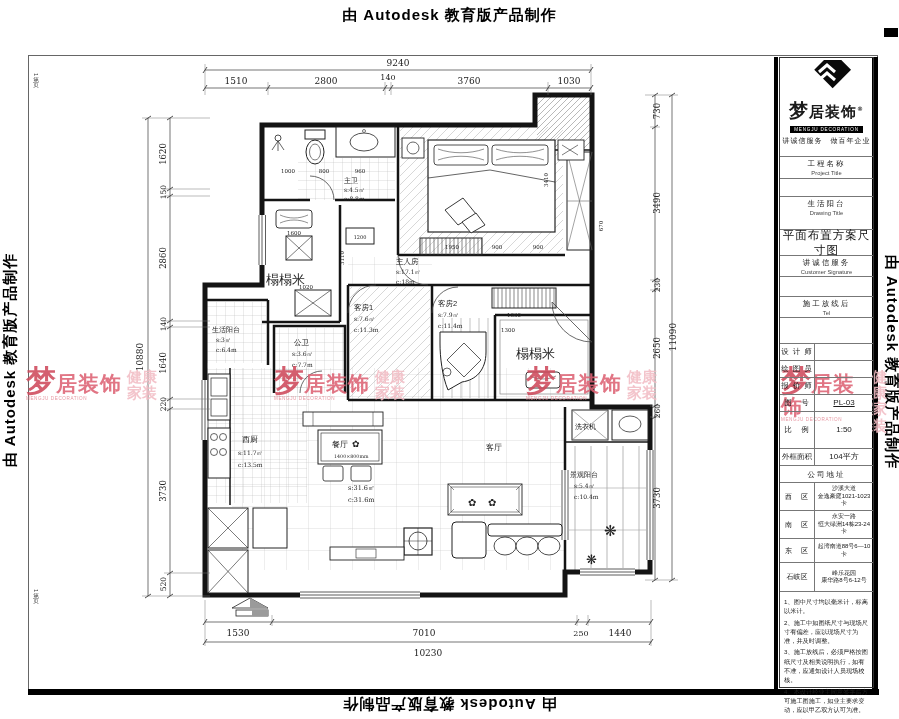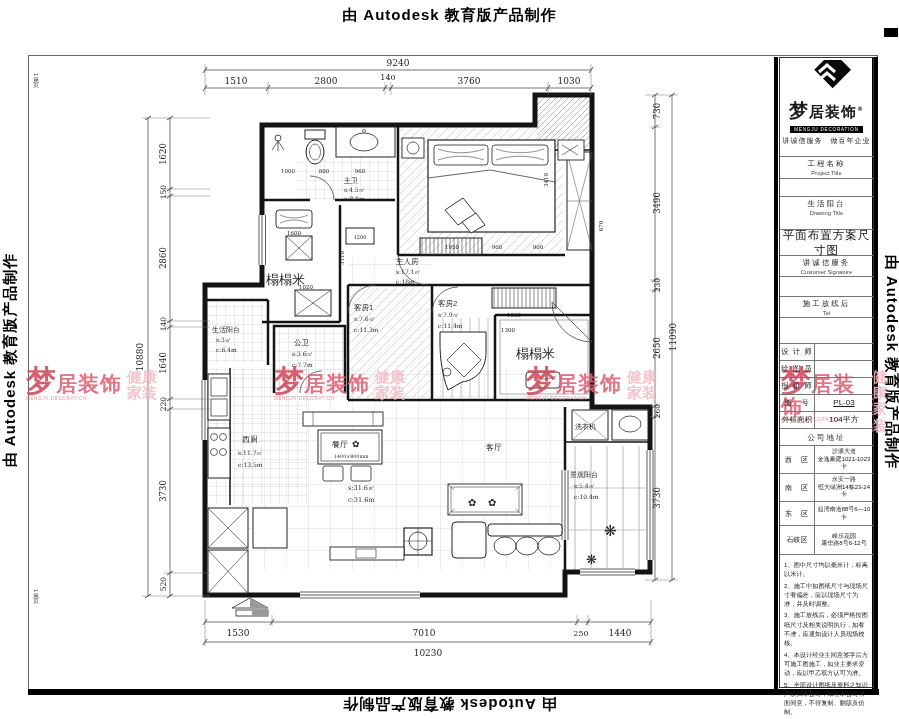--- a/index.html
+++ b/index.html
@@ -451,20 +451,24 @@
         <div class="r"></div>
     </div>
     <div class="tbrow tb2" style="height:17px;">
       <div class="l cn">报 价 师</div>
         <div class="r"></div>
     </div>
     <div class="tbrow tb2" style="height:17px;justify-content:space-between;">
       <div class="l cn">图　号</div>
       <div class="r" style="font-size:8px;text-decoration:underline;">PL-03</div>
     </div>
+    <div class="tbrow tb2" style="height:37px;">
+      <div class="l cn">比　例</div>
+      <div class="r" style="font-size:8px;">1:50</div>
+    </div>
     <div class="tbrow tb2" style="height:17px;">
       <div class="l cn" style="letter-spacing:0;">外框面积</div>
       <div class="r" style="font-size:8px;">104平方</div>
     </div>
     <div class="tbrow" style="height:17px;line-height:17px;">
       <span class="cn">公司地址</span>
     </div>
     <div class="tbrow tb2" style="height:28px;">
       <div class="l cn" style="font-size:7px;">西　区</div>
       <div class="r" style="font-size:6px;">

